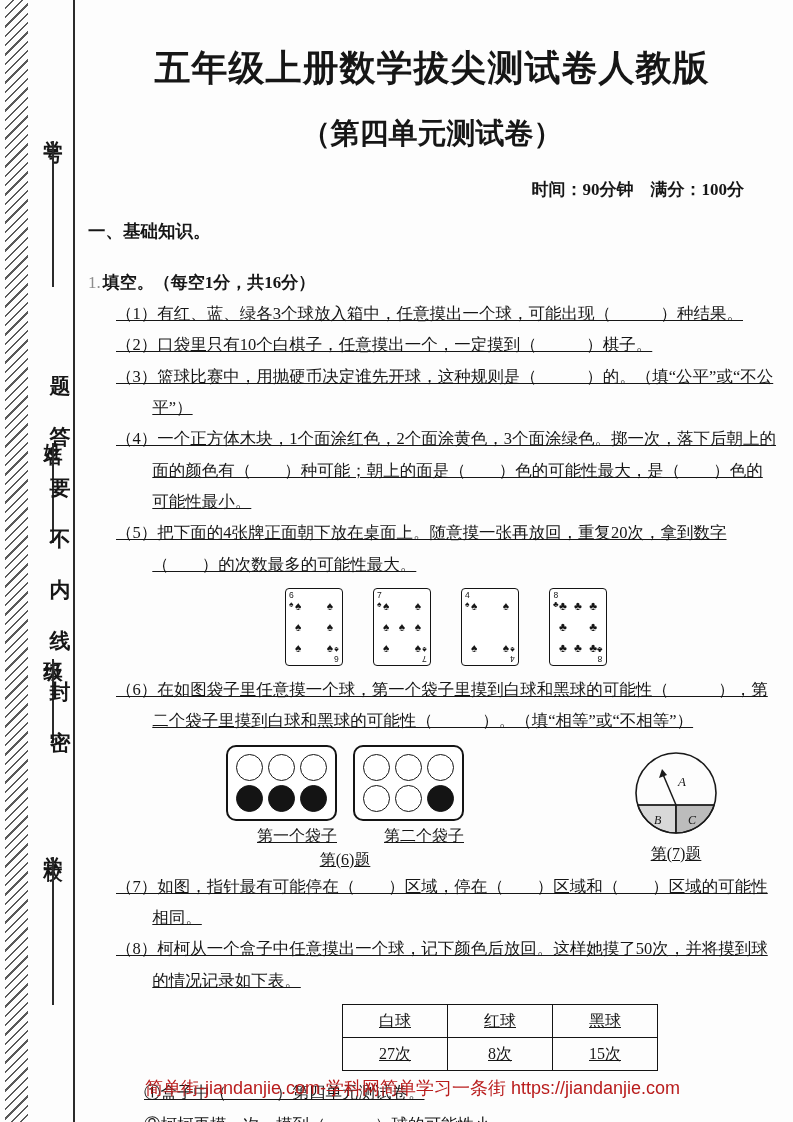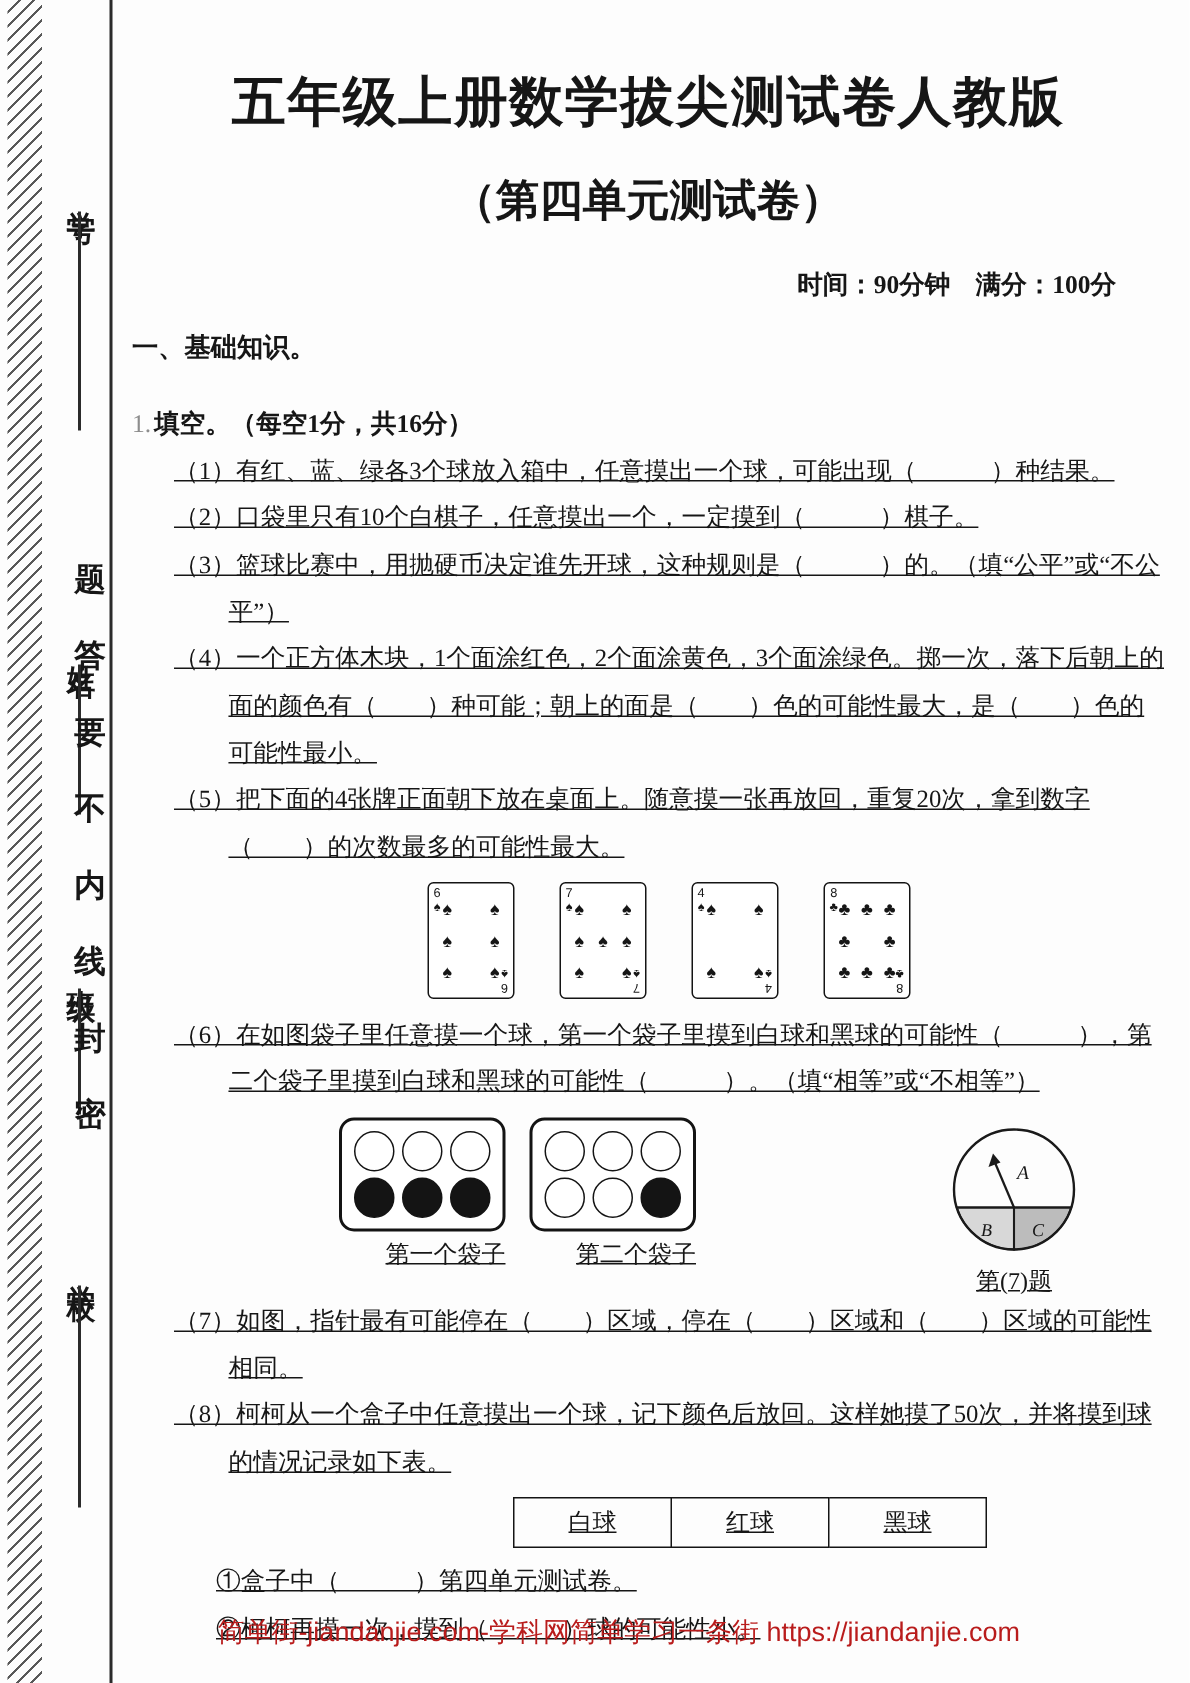--- a/index.html
+++ b/index.html
@@ -249,20 +249,21 @@
                   <div class="ball white"></div>
                   <div class="ball white"></div>
                   <div class="ball white"></div>
                   <div class="ball white"></div>
                   <div class="ball white"></div>
                   <div class="ball black"></div>
                 </div>
               <div class="bag-label">第二个袋子</div>
             </div>
           </div>
+          <div class="fig-caption">第(6)题</div>
         </div>
 
         <div class="spinner-block">
           <svg width="96" height="96" viewBox="0 0 96 96">
             <path d="M48 60 L9.84 60 A40 40 0 0 0 48 88 Z" stroke="#1a1a1a" stroke-width="1.2" fill="#d8d8d8"></path>
             <path d="M48 60 L48 88 A40 40 0 0 0 86.16 60 Z" stroke="#1a1a1a" stroke-width="1.2" fill="#bcbcbc"></path>
             <circle cx="48" cy="48" r="40" fill="none" stroke="#1a1a1a" stroke-width="1.6"></circle>
             <line x1="9.84" y1="60" x2="86.16" y2="60" stroke="#1a1a1a" stroke-width="1.4"></line>
             <line x1="48" y1="60" x2="48" y2="88" stroke="#1a1a1a" stroke-width="1.4"></line>
             <line x1="48" y1="60" x2="34" y2="27" stroke="#1a1a1a" stroke-width="1.5"></line>
@@ -278,20 +279,25 @@
       <p class="item">（7）如图，指针最有可能停在（　　）区域，停在（　　）区域和（　　）区域的可能性相同。</p>
       <p class="item">（8）柯柯从一个盒子中任意摸出一个球，记下颜色后放回。这样她摸了50次，并将摸到球的情况记录如下表。</p>
 
       <table class="record-table">
         <tbody>
           <tr>
             <td>白球</td>
             <td>红球</td>
             <td>黑球</td>
           </tr>
+          <tr>
+            <td>27次</td>
+            <td>8次</td>
+            <td>15次</td>
+          </tr>
         </tbody>
       </table>
 
       <p class="item sub">①盒子中（　　　）第四单元测试卷。</p>
       <p class="item sub">②柯柯再摸一次，摸到（　　　）球的可能性小。</p>
     </div>
 
   </div>
 
   <div class="watermark">简单街-jiandanjie.com-学科网简单学习一条街 https://jiandanjie.com</div>

